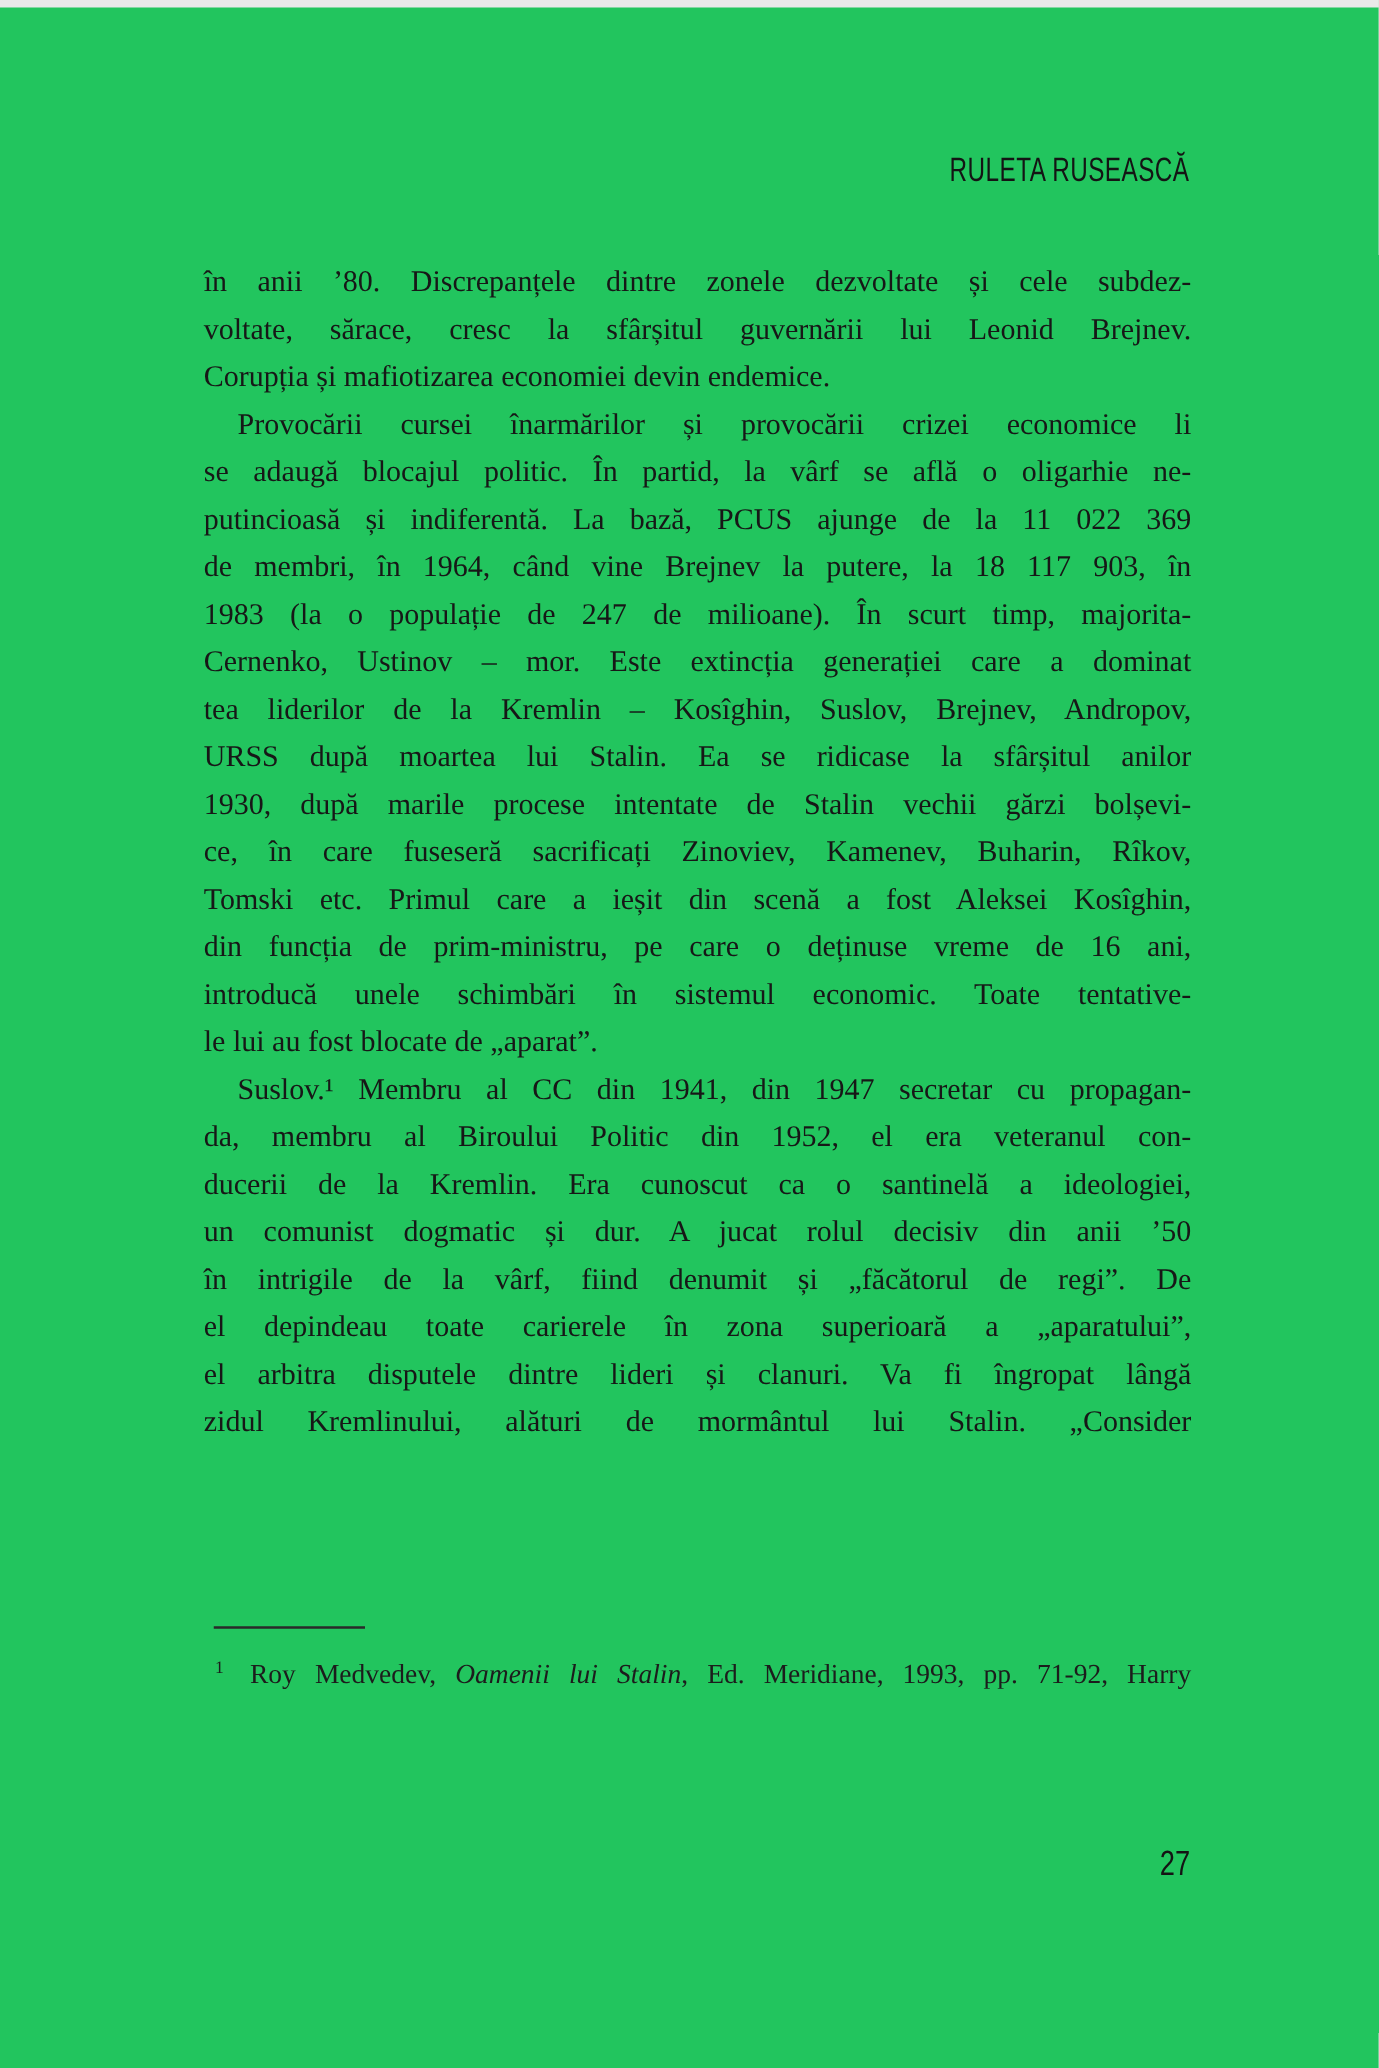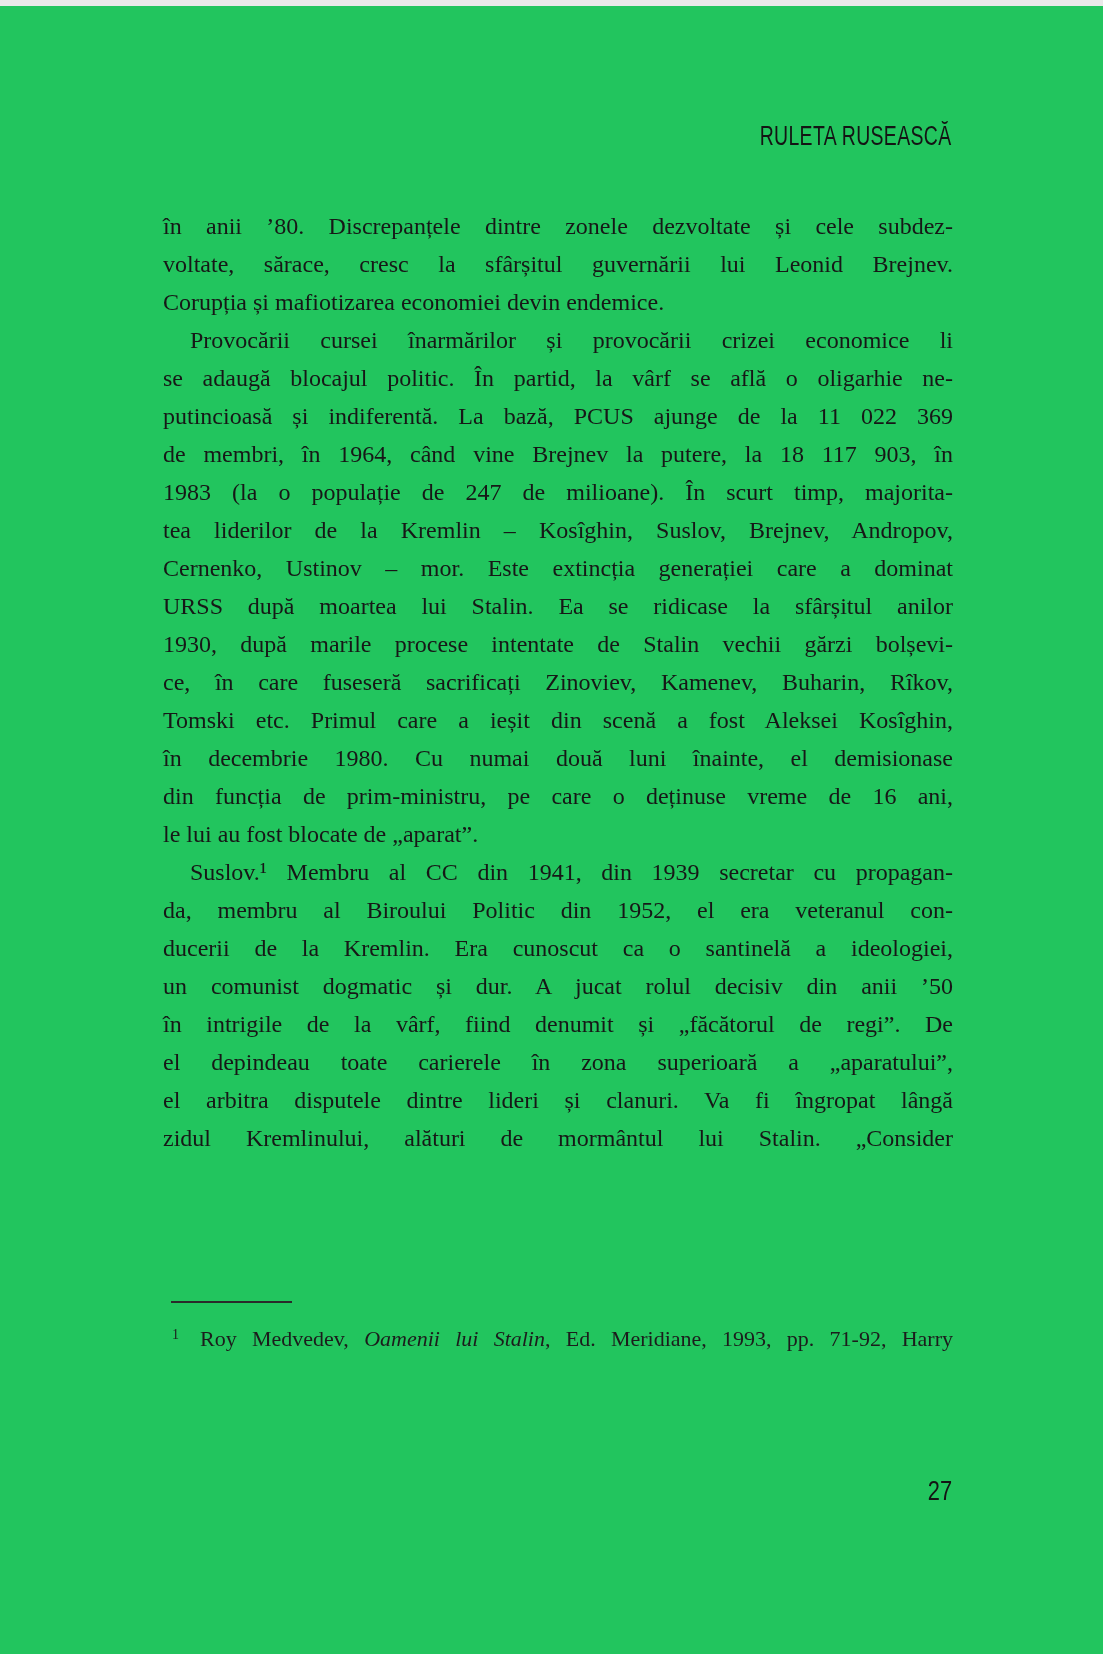--- a/index.html
+++ b/index.html
@@ -105,32 +105,32 @@
         <div class="line">în anii ’80. Discrepanțele dintre zonele dezvoltate și cele subdez-</div>
         <div class="line">voltate, sărace, cresc la sfârșitul guvernării lui Leonid Brejnev.</div>
         <div class="line align-left">Corupția și mafiotizarea economiei devin endemice.</div>
       </div>
       <div class="para indent">
         <div class="line">Provocării cursei înarmărilor și provocării crizei economice li</div>
         <div class="line">se adaugă blocajul politic. În partid, la vârf se află o oligarhie ne-</div>
         <div class="line">putincioasă și indiferentă. La bază, PCUS ajunge de la 11 022 369</div>
         <div class="line">de membri, în 1964, când vine Brejnev la putere, la 18 117 903, în</div>
         <div class="line">1983 (la o populație de 247 de milioane). În scurt timp, majorita-</div>
+        <div class="line">Cernenko, Ustinov – mor. Este extincția generației care a dominat</div>
         <div class="line">tea liderilor de la Kremlin – Kosîghin, Suslov, Brejnev, Andropov,</div>
-        <div class="line">Cernenko, Ustinov – mor. Este extincția generației care a dominat</div>
         <div class="line">URSS după moartea lui Stalin. Ea se ridicase la sfârșitul anilor</div>
         <div class="line">1930, după marile procese intentate de Stalin vechii gărzi bolșevi-</div>
         <div class="line">ce, în care fuseseră sacrificați Zinoviev, Kamenev, Buharin, Rîkov,</div>
         <div class="line">Tomski etc. Primul care a ieșit din scenă a fost Aleksei Kosîghin,</div>
-        <div class="line">în decembrie 1980. Cu numai două luni înainte, el demisionase</div>
         <div class="line">din funcția de prim-ministru, pe care o deținuse vreme de 16 ani,</div>
+        <div class="line">introducă unele schimbări în sistemul economic. Toate tentative-</div>
         <div class="line align-left">le lui au fost blocate de „aparat”.</div>
       </div>
       <div class="para indent">
-        <div class="line">Suslov.¹ Membru al CC din 1941, din 1939 secretar cu propagan-</div>
+        <div class="line">Suslov.¹ Membru al CC din 1941, din 1947 secretar cu propagan-</div>
         <div class="line">da, membru al Biroului Politic din 1952, el era veteranul con-</div>
         <div class="line">ducerii de la Kremlin. Era cunoscut ca o santinelă a ideologiei,</div>
         <div class="line">un comunist dogmatic și dur. A jucat rolul decisiv din anii ’50</div>
         <div class="line">în intrigile de la vârf, fiind denumit și „făcătorul de regi”. De</div>
         <div class="line">el depindeau toate carierele în zona superioară a „aparatului”,</div>
         <div class="line">el arbitra disputele dintre lideri și clanuri. Va fi îngropat lângă</div>
         <div class="line">zidul Kremlinului, alături de mormântul lui Stalin. „Consider</div>
       </div>
     </div>
 

